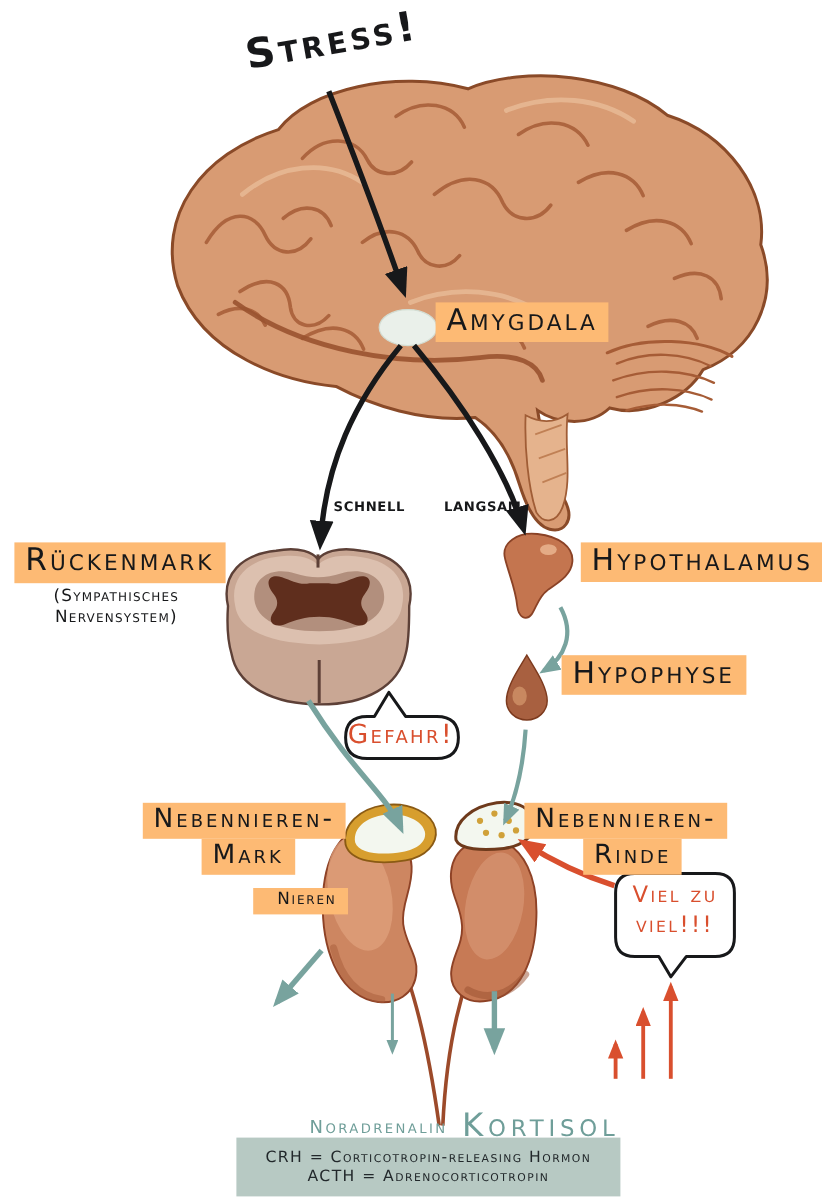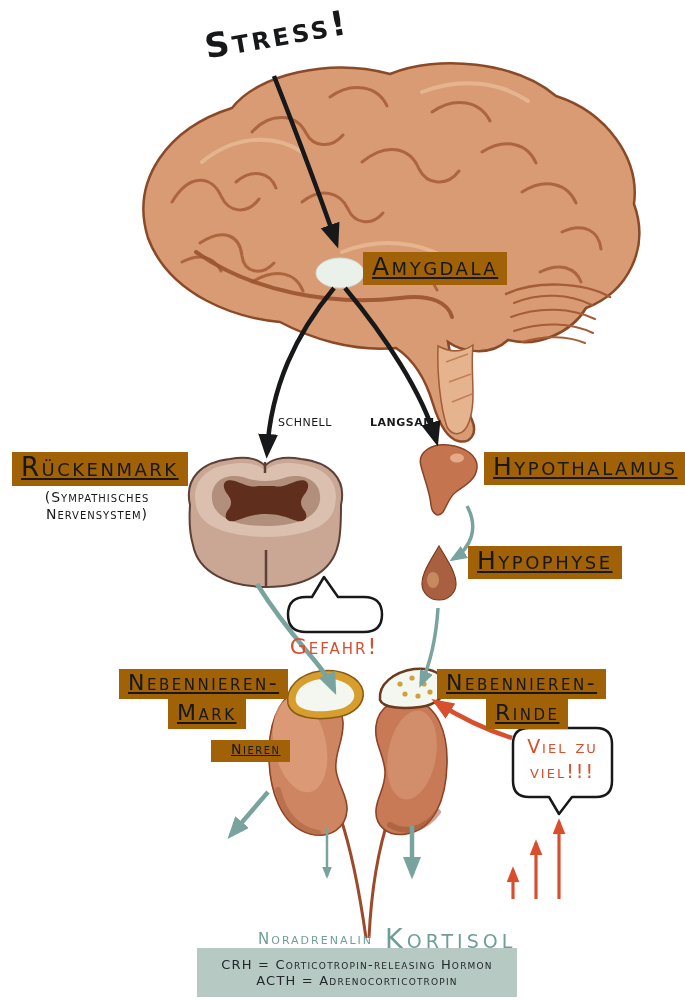--- a/index.html
+++ b/index.html
@@ -1,20 +1,20 @@
 <!DOCTYPE html>
 <html><head>
 <meta charset="utf-8">
 <style>
   html,body{margin:0;padding:0;background:#ffffff;}
   .stage{position:relative;width:685px;height:1000px;background:#ffffff;overflow:hidden;
          font-family:"DejaVu Sans", sans-serif;color:#17181a;}
   .stage svg{position:absolute;left:0;top:0;}
-  .lbl{position:absolute;background:#a16207;font-variant:small-caps;line-height:1.05;
-       padding:2px 9px 5px;letter-spacing:2.5px;white-space:nowrap;color:#17181a;text-decoration:underline;}
+  .lbl{position:absolute;background:#fdba74;font-variant:small-caps;line-height:1.05;
+       padding:2px 9px 5px;letter-spacing:2.5px;white-space:nowrap;color:#17181a;}
   .txt{position:absolute;font-variant:small-caps;white-space:nowrap;color:#17181a;line-height:1.05;}
   .teal{color:#6f9e99;margin-top:48px;}
   .red{color:#d94f2e;}
   .ctr{text-align:center;}
   .legend-box{position:absolute;left:197px;top:948px;width:320px;height:49px;background:#b7c9c3;
        display:flex;flex-direction:column;justify-content:center;align-items:center;gap:1px;}
   .legend-line{font-variant:small-caps;font-size:13px;letter-spacing:1.2px;color:#22282b;white-space:nowrap;}
 </style>
 </head>
 <body>
@@ -159,34 +159,34 @@
     <path d="M306,597 L312,597 L324,577 L338,597 L364,597 Q382,597 382,614.5 Q382,632 364,632
              L306,632 Q288,632 288,614.5 Q288,597 306,597 Z" fill="#ffffff" stroke="#17181a" stroke-width="2.5" stroke-linejoin="round"></path>
     <path d="M529,728 L596,728 Q612,728 612,744 L612,781 Q612,797 596,797 L572,797 L559,814 L549,797
              L529,797 Q513,797 513,781 L513,744 Q513,728 529,728 Z" fill="#ffffff" stroke="#17181a" stroke-width="2.5" stroke-linejoin="round"></path>
   </svg>
 
   <div class="txt" style="left:202px;top:30px;font-size:34px;font-weight:600;letter-spacing:3px;transform:rotate(-10deg);transform-origin:left top;">Stress!</div>
 
   <div class="lbl" style="left:363px;top:252px;font-size:25px;">Amygdala</div>
 
-  <div class="txt" style="left:278px;top:417px;font-size:11px;font-weight:400;letter-spacing:.5px;">SCHNELL</div>
+  <div class="txt" style="left:278px;top:417px;font-size:11px;font-weight:700;letter-spacing:.5px;">SCHNELL</div>
   <div class="txt" style="left:370px;top:417px;font-size:11px;font-weight:700;letter-spacing:.5px;">LANGSAM</div>
 
   <div class="lbl" style="left:12px;top:452px;font-size:26px;">Rückenmark</div>
   <div class="txt ctr" style="left:18px;top:489px;width:158px;font-size:14px;letter-spacing:1px;white-space:pre-line;line-height:1.2;">(Sympathisches
 Nervensystem)</div>
 
   <div class="lbl" style="left:484px;top:452px;font-size:25px;">Hypothalamus</div>
 
   <div class="txt teal" style="left:481px;top:511px;font-size:15px;letter-spacing:2px;">CRH</div>
 
   <div class="lbl" style="left:468px;top:546px;font-size:25px;">Hypophyse</div>
 
-  <div class="txt red ctr" style="left:288px;top:601px;width:92px;font-size:22px;letter-spacing:2px;margin-top:34px;">Gefahr!</div>
+  <div class="txt red ctr" style="left:288px;top:601px;width:92px;font-size:22px;letter-spacing:2px;">Gefahr!</div>
 
   <div class="txt teal" style="left:448px;top:628px;font-size:15px;letter-spacing:2px;">ACTH</div>
 
   <div class="lbl" style="left:119px;top:669px;font-size:22px;">Nebennieren-</div>
   <div class="lbl" style="left:168px;top:699px;font-size:22px;">Mark</div>
 
   <div class="lbl" style="left:437px;top:669px;font-size:22px;">Nebennieren-</div>
   <div class="lbl" style="left:486px;top:699px;font-size:22px;">Rinde</div>
 
   <div class="lbl" style="left:211px;top:740px;font-size:14px;letter-spacing:1.5px;padding-left:20px;">Nieren</div>

